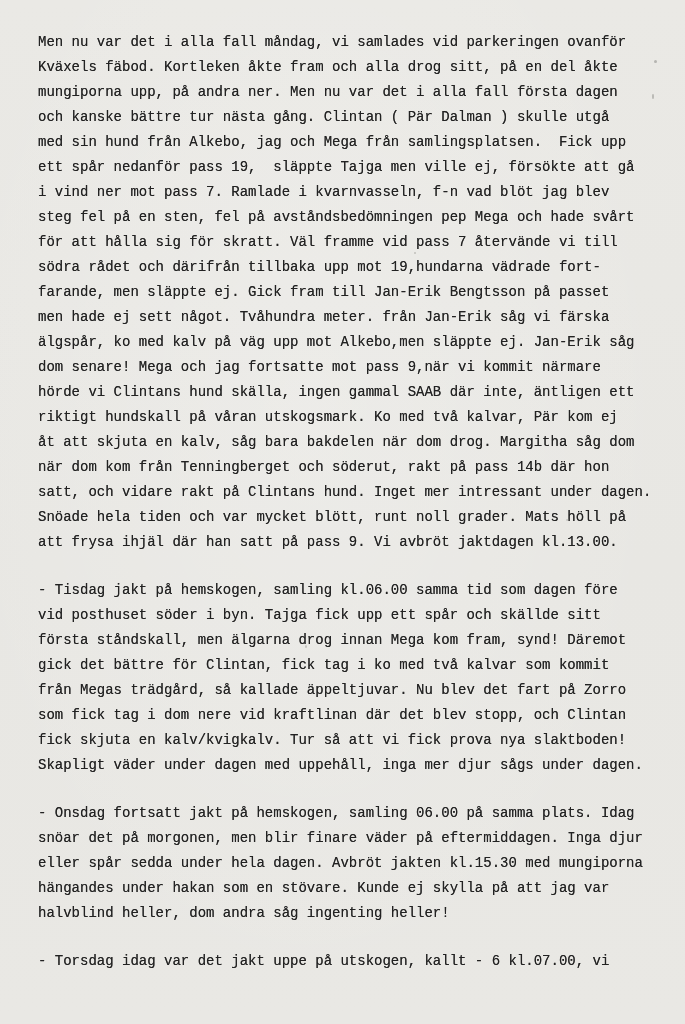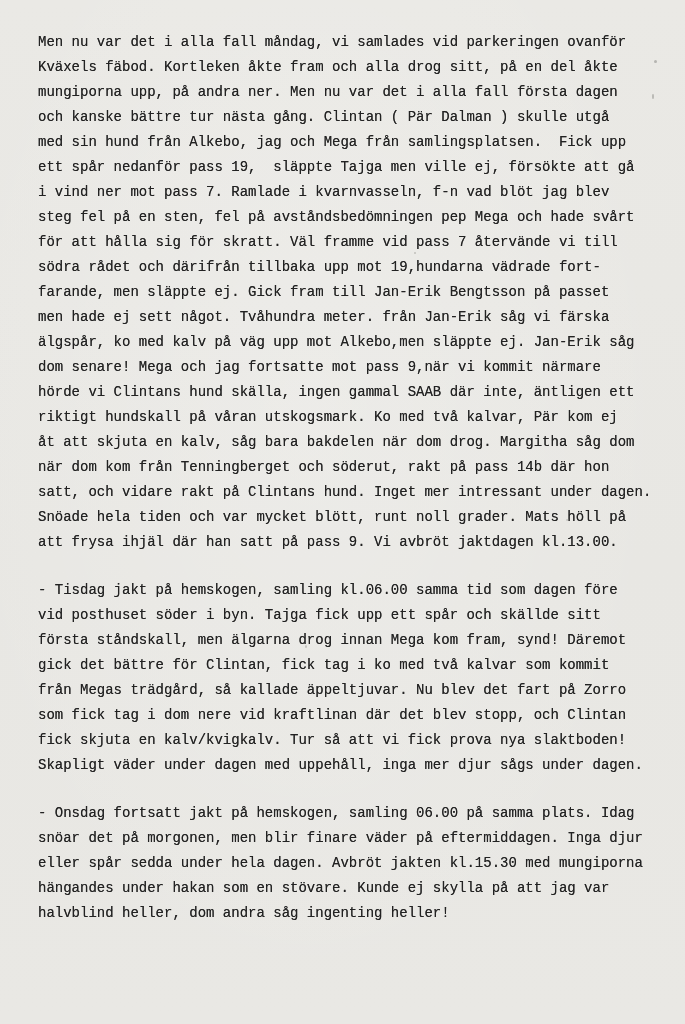--- a/index.html
+++ b/index.html
@@ -75,19 +75,20 @@
 gick det bättre för Clintan, fick tag i ko med två kalvar som kommit
 från Megas trädgård, så kallade äppeltjuvar. Nu blev det fart på Zorro
 som fick tag i dom nere vid kraftlinan där det blev stopp, och Clintan
 fick skjuta en kalv/kvigkalv. Tur så att vi fick prova nya slaktboden!
 Skapligt väder under dagen med uppehåll, inga mer djur sågs under dagen.</p>
   <p class="para">- Onsdag fortsatt jakt på hemskogen, samling 06.00 på samma plats. Idag
 snöar det på morgonen, men blir finare väder på eftermiddagen. Inga djur
 eller spår sedda under hela dagen. Avbröt jakten kl.15.30 med mungiporna
 hängandes under hakan som en stövare. Kunde ej skylla på att jag var
 halvblind heller, dom andra såg ingenting heller!</p>
+  <p class="para">- Torsdag idag var det jakt uppe på utskogen, kallt - 6 kl.07.00, vi</p>
 
   <span class="speck s1"></span>
   <span class="speck s2"></span>
   <span class="speck s3"></span>
   <span class="speck s4"></span>
   <span class="speck s5"></span>
 </div>
 
 </body></html>

